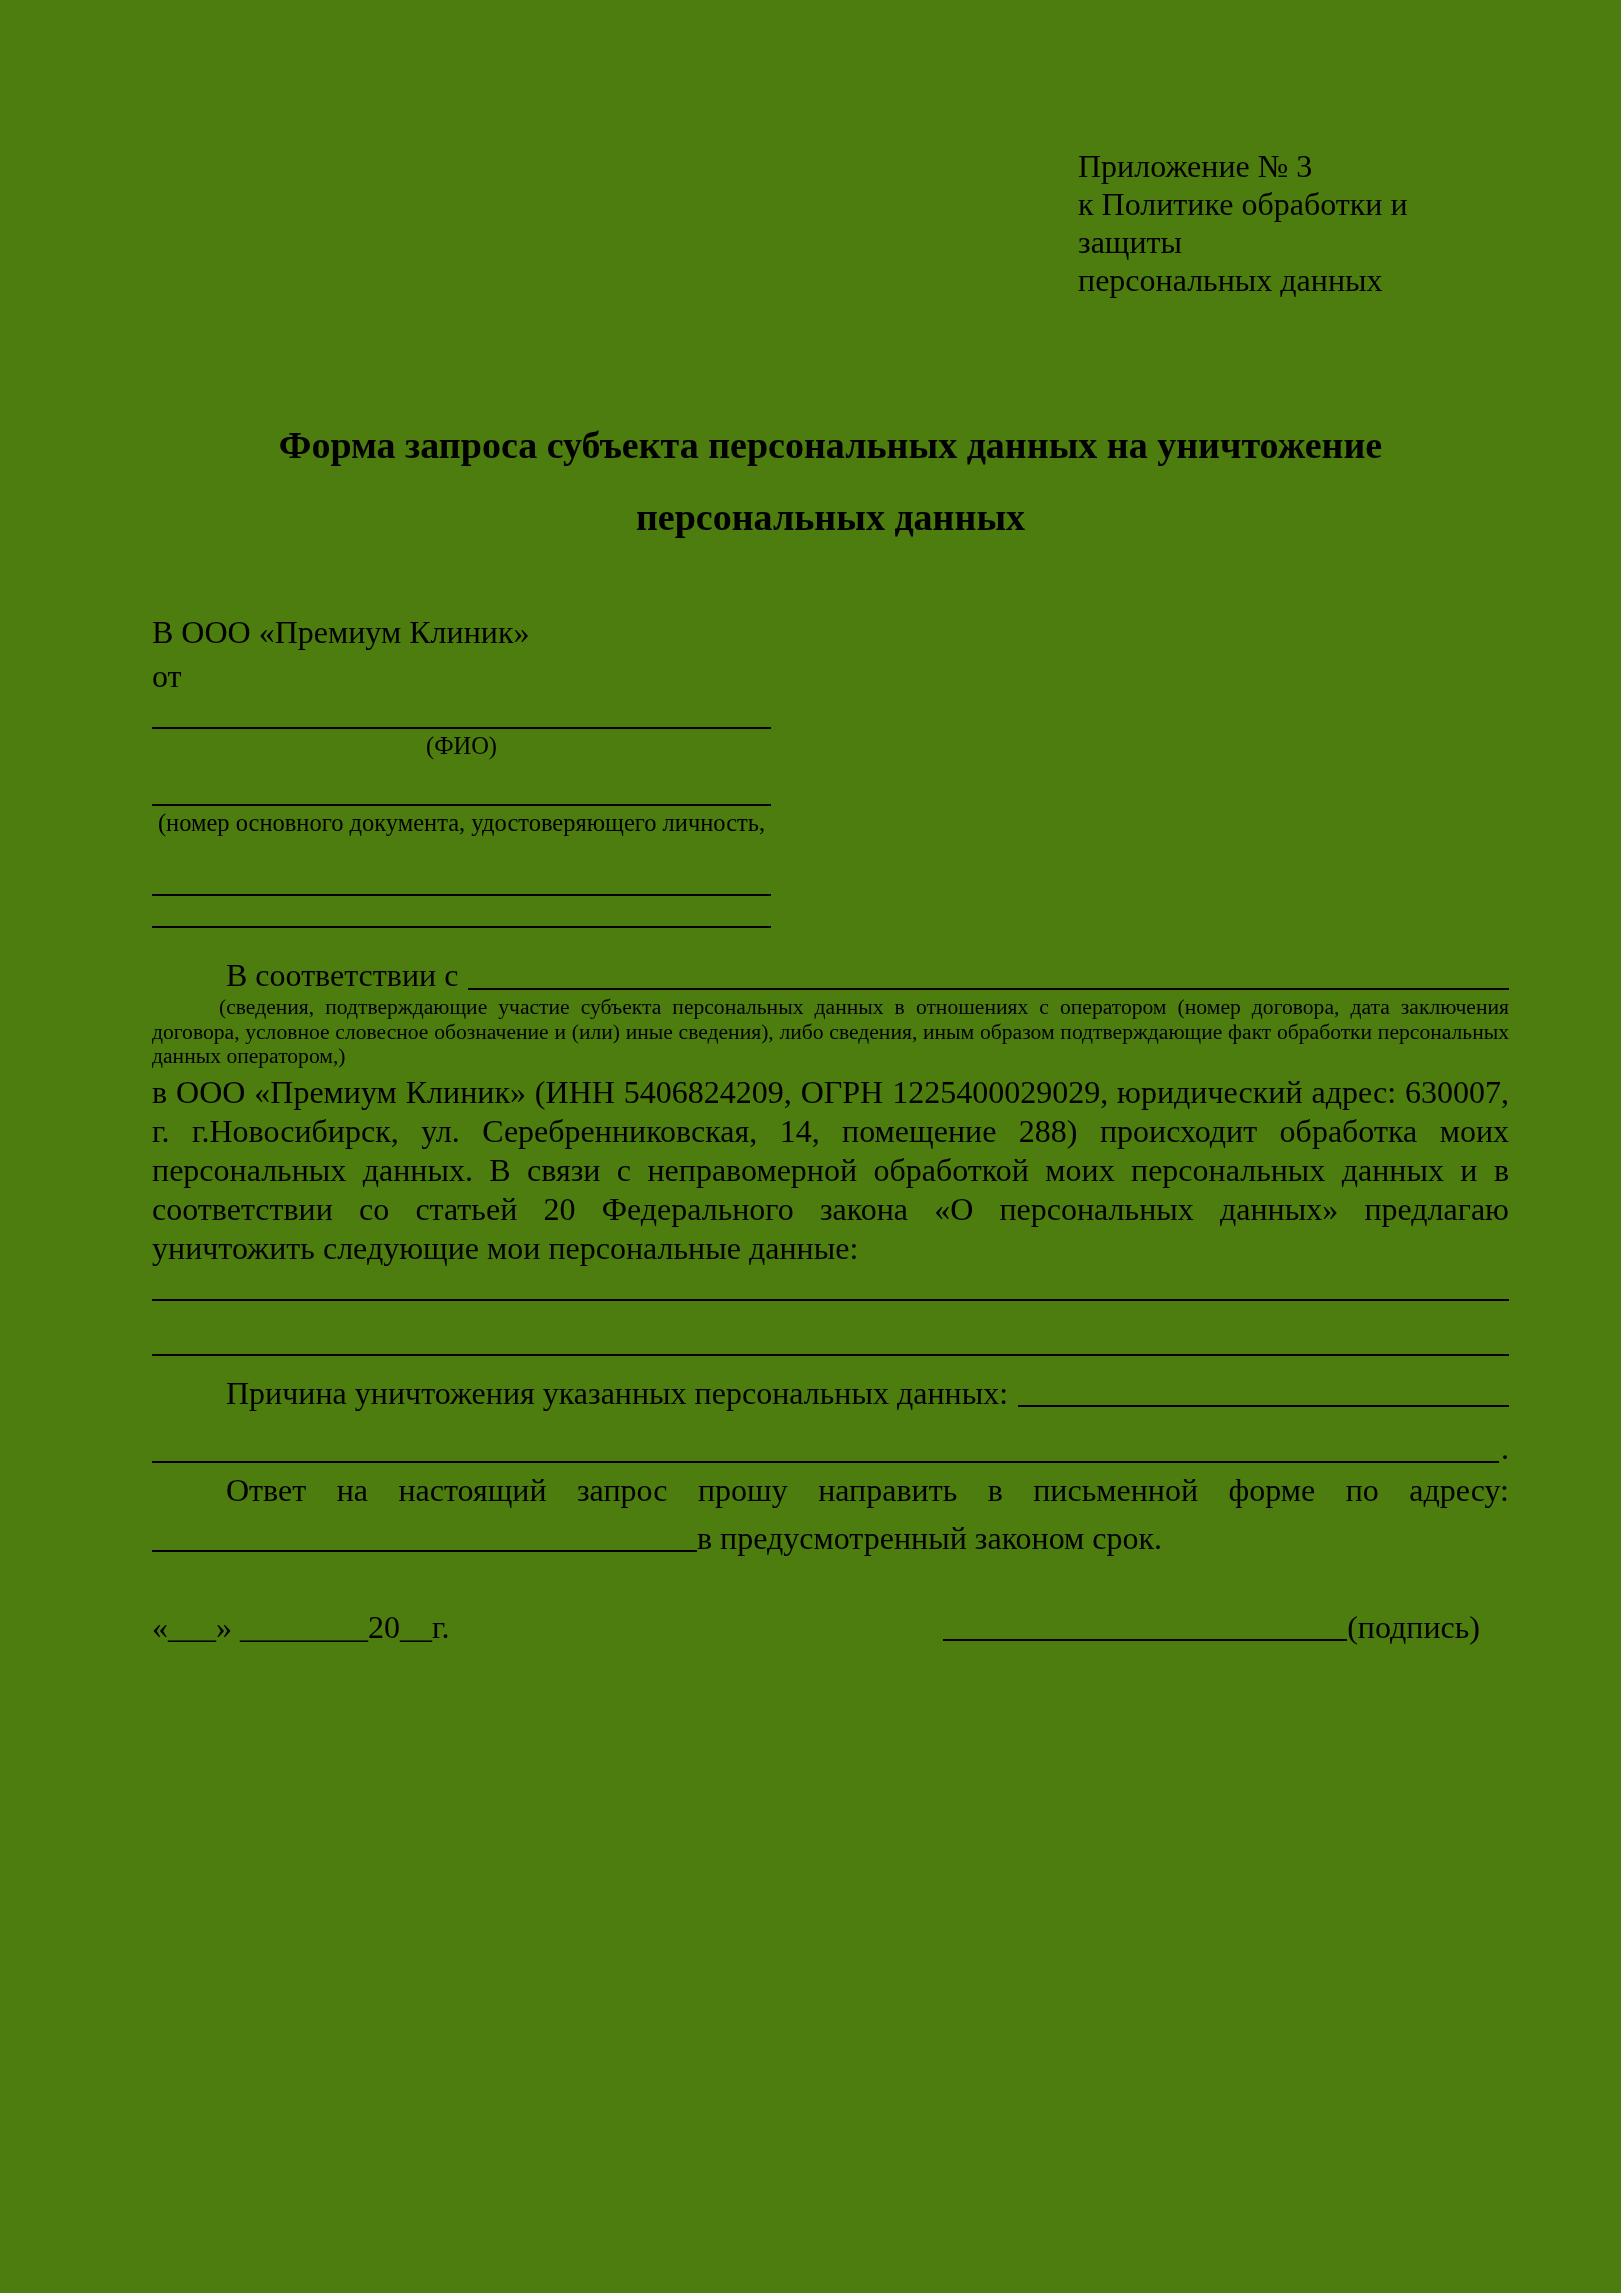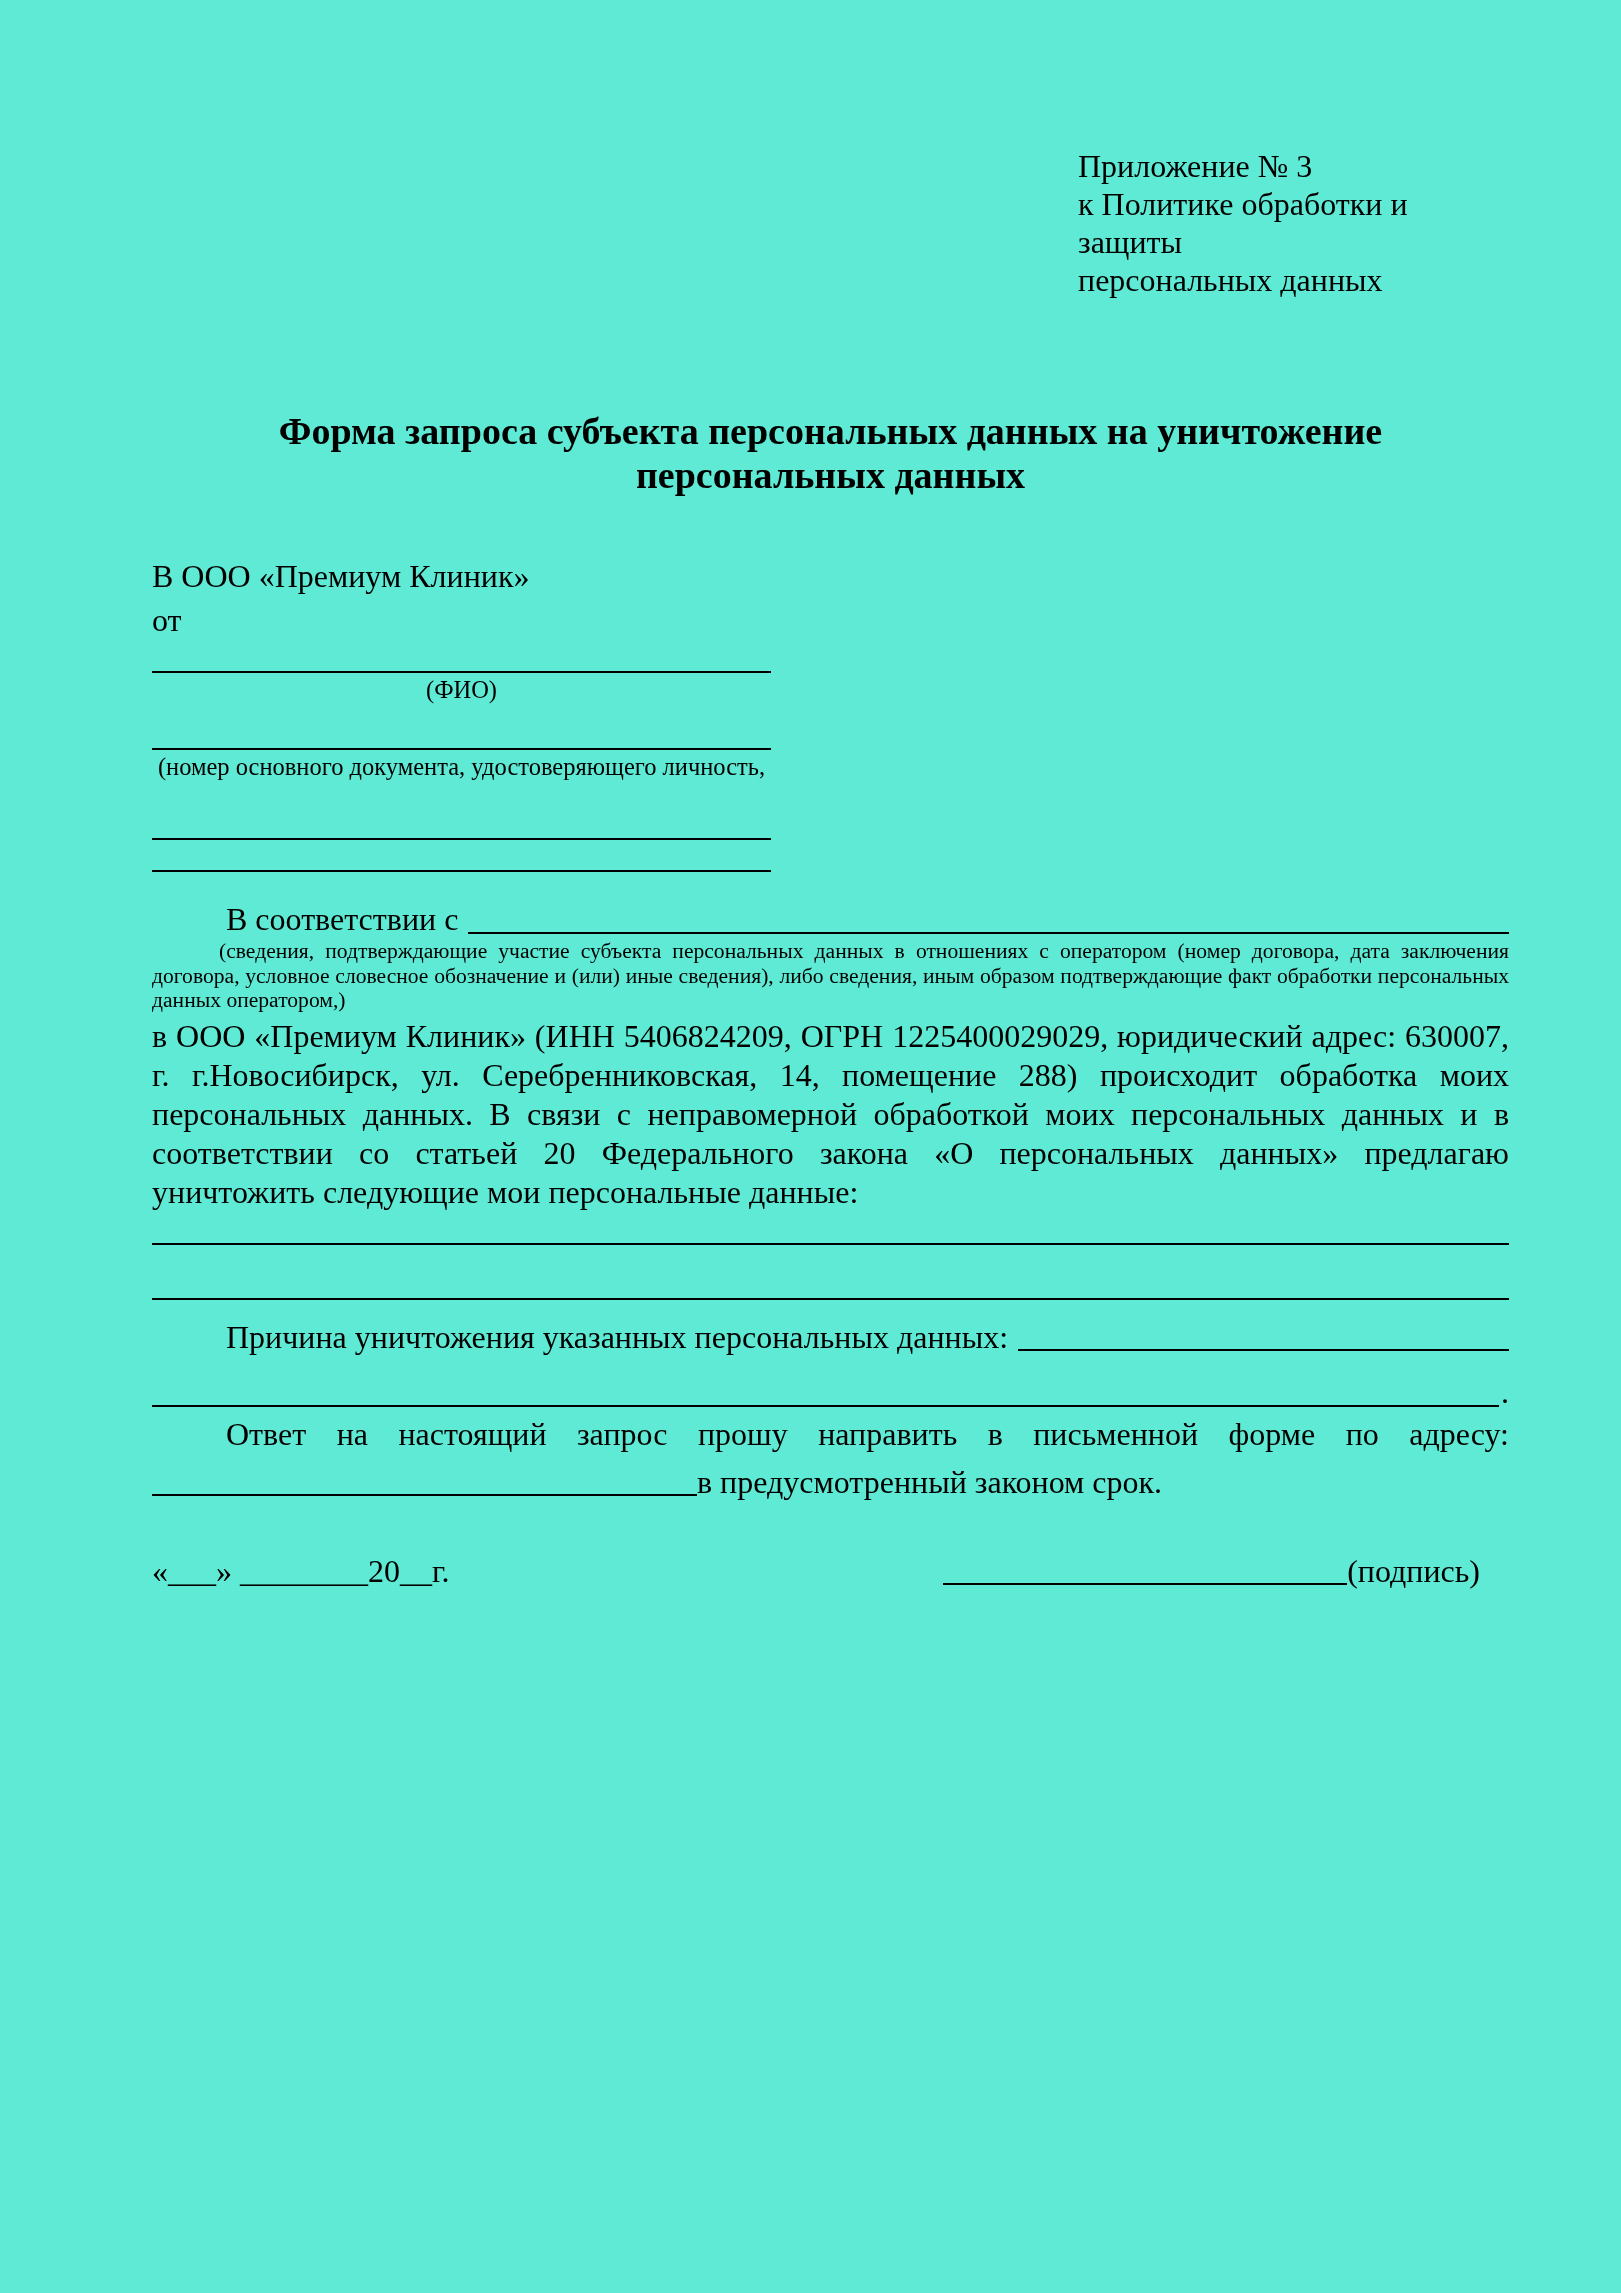--- a/index.html
+++ b/index.html
@@ -5,21 +5,21 @@
   html, body {
     margin: 0;
     padding: 0;
     background: #888;
   }
   .page {
     position: relative;
     width: 1621px;
     height: 2294px;
     margin: 0 auto;
-    background: #5eead4;
+    background: #4d7c0f;
     color: #000000;
     font-family: "Liberation Serif", "DejaVu Serif", serif;
     font-size: 32px;
     overflow: hidden;
     box-sizing: border-box;
     padding: 147px 112px 0 152px;
   }
   .content { width: 100%; }
 
   
@@ -29,21 +29,21 @@
     text-align: left;
   }
 
   
   .doc-title {
     margin: 110px auto 8px auto;
     max-width: 1245px;
     font-size: 38px;
     font-weight: bold;
     text-align: center;
-    line-height: 44px;
+    line-height: 72px;
   }
 
   
   .addressee {
     width: 619px;
     line-height: 44px;
     margin-top: 57px;
   }
   .addr-rule {
     border-bottom: 2.9px solid #000;

